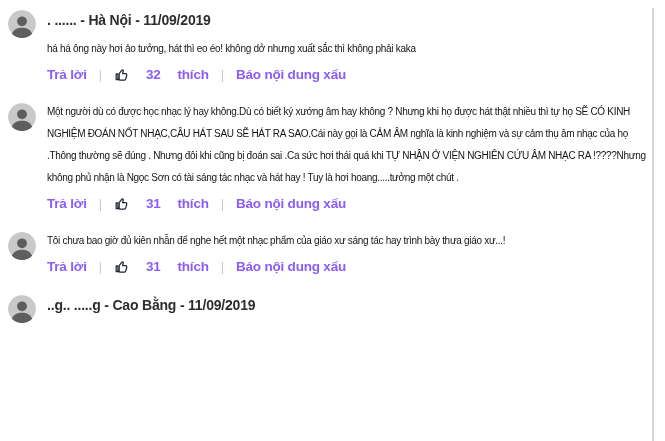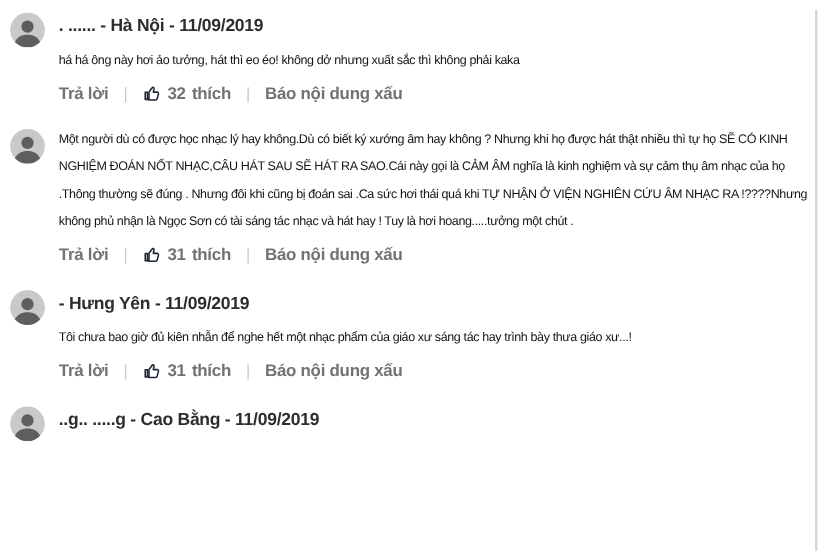--- a/index.html
+++ b/index.html
@@ -23,22 +23,22 @@
   }
   .text {
     font-size:10px; line-height:22px; color:#141414;
     letter-spacing:-0.3px; margin-bottom:7px;
   }
   .actions {
     display:flex; align-items:center; gap:12px;
     font-size:13.5px; font-weight:bold; color:#1e2433;
     margin-bottom:2px; letter-spacing:-0.2px;
   }
-  .action { cursor:pointer; color:#737373; text-decoration:none; }
-  .like { display:flex; align-items:center; gap:5px; }
+  .action { cursor:pointer; color:#8b5cf6; text-decoration:none; }
+  .like { display:flex; align-items:center; gap:17px; }
   .like-icon { display:flex; align-items:center; color:#1e2433; }
   .pipe { color:#c9c9c9; font-weight:normal; font-size:13px; }
 </style>
 </head>
 <body>
 
 <div class="page">
 <div class="wrap">
 
   <div class="comment first">
@@ -102,21 +102,20 @@
 
   <div class="comment">
     <div class="avatar">
       <svg viewBox="0 0 28 28" width="28" height="28">
         <circle cx="14" cy="14" r="14" fill="#c9c9c9"></circle>
         <circle cx="14" cy="11.3" r="4.9" fill="#5e5e5e"></circle>
         <path d="M3.2 25.3 C5 19.4 9.5 17.7 14 17.7 s9 1.7 10.8 7.6 A14 14 0 0 1 14 28 A14 14 0 0 1 3.2 25.3 Z" fill="#5e5e5e"></path>
       </svg>
     </div>
     <div class="content">
-      <div class="meta"><span></span><span> - </span><span>Hưng Yên</span><span> - </span><span>11/09/2019</span></div>
       <div class="text">Tôi chưa bao giờ đủ kiên nhẫn để nghe hết một nhạc phẩm của giáo xư sáng tác hay trình bày thưa giáo xư...!</div>
       <div class="actions">
         <a class="action">Trả lời</a>
         <span class="pipe">|</span>
         <a class="action like">
           <span class="like-icon">
             <svg viewBox="0 0 24 24" width="15" height="15" fill="none" stroke="currentColor" stroke-width="2" stroke-linejoin="round" stroke-linecap="round">
               <path d="M3.5 10.8h2.8v9.4H3.5z"></path>
               <path d="M6.3 19.2c.6 1 1.4 1.6 2.7 1.6h7.6c1.1 0 2-.7 2.2-1.7l1.6-6.2c.3-1.1-.5-2.2-1.7-2.2h-4.9l1-4.3c.2-1-.5-1.9-1.5-1.9h-.4l-4.6 6v9"></path>
             </svg>

